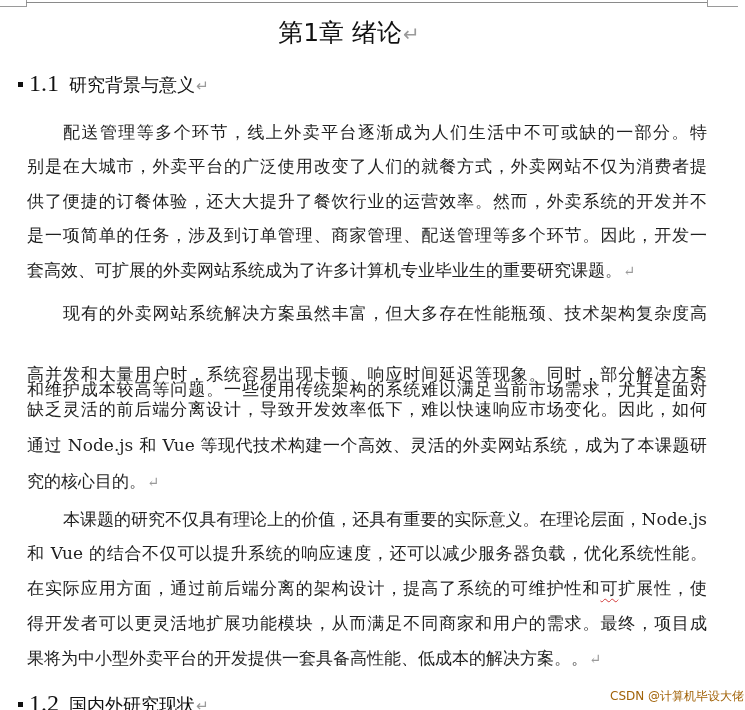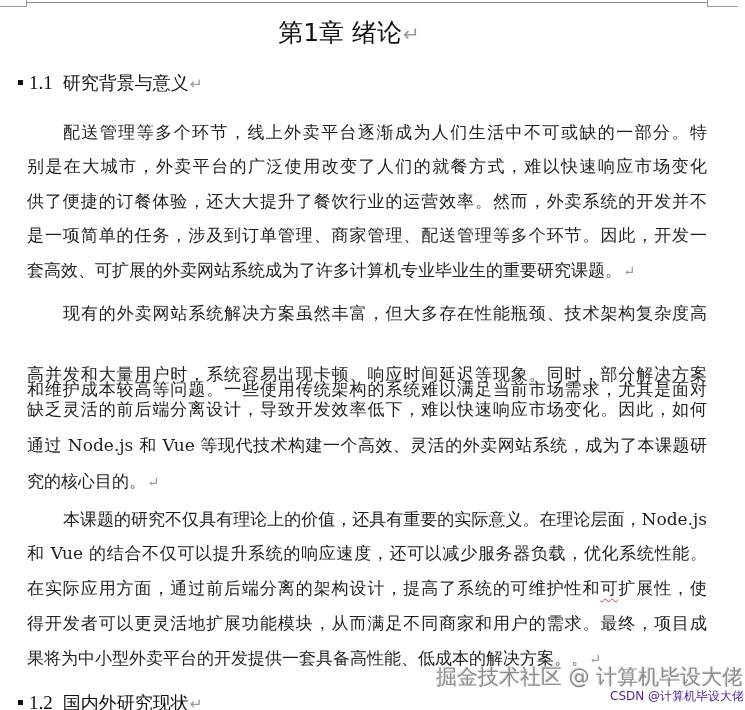--- a/index.html
+++ b/index.html
@@ -72,21 +72,21 @@
       display: inline-block;
       width: 5px; height: 5px;
       background: #111;
       vertical-align: middle;
       margin-right: 6px;
       position: relative;
       top: -2px;
     }
     .section-heading .num {
       font-family: "Liberation Serif", serif;
-      font-size: 19px;
+      font-size: 24px;
       margin-right: 10px;
     }
     .line {
       position: absolute;
       left: 27px;
       width: 680px;
       height: 30px;
       font-family: "DejaVu Serif", "Liberation Serif", serif;
       font-size: 17px;
       line-height: 30px;
@@ -112,21 +112,21 @@
       color: #8c8c8c;
       text-shadow: 1px 1px 0 #ffffff, -1px -1px 0 #d9d9d9;
       white-space: nowrap;
     }
     .watermark-sub {
       position: absolute;
       left: 610px; top: 688px;
       font-family: "DejaVu Sans", "Liberation Sans", sans-serif;
       font-size: 12px;
       line-height: 16px;
-      color: #4c1d95;
+      color: #a16207;
       white-space: nowrap;
     }
   </style>
 </head>
 <body>
 
 <div class="page">
 
   <div class="crop-left"></div>
   <div class="crop-top-line"></div>
@@ -135,21 +135,21 @@
   <div class="chapter-title">
     <span>第1章  绪论</span><span class="para-mark">↵</span>
   </div>
 
   <div class="section-heading" style="top:70px;">
     <span class="bullet"></span><span class="num">1.1</span><span>研究背景与意义</span><span class="para-mark">↵</span>
   </div>
 
   <div>
     <div class="line first" style="top:117px;">配送管理等多个环节，线上外卖平台逐渐成为人们生活中不可或缺的一部分。特</div>
-    <div class="line" style="top:151px;">别是在大城市，外卖平台的广泛使用改变了人们的就餐方式，难以快速响应市场变化</div>
+    <div class="line" style="top:151px;">别是在大城市，外卖平台的广泛使用改变了人们的就餐方式，外卖网站不仅为消费者提</div>
     <div class="line" style="top:186px;">供了便捷的订餐体验，还大大提升了餐饮行业的运营效率。然而，外卖系统的开发并不</div>
     <div class="line" style="top:220px;">是一项简单的任务，涉及到订单管理、商家管理、配送管理等多个环节。因此，开发一</div>
     <div class="line last" style="top:255px;"><span>套高效、可扩展的外卖网站系统成为了许多计算机专业毕业生的重要研究课题。</span><span class="para-mark">↵</span></div>
   </div>
 
   <div>
     <div class="line first" style="top:289px;margin-top:9px;">现有的外卖网站系统解决方案虽然丰富，但大多存在性能瓶颈、技术架构复杂度高</div>
     <div class="line" style="top:342px;margin-top:32px;">和维护成本较高等问题。一些使用传统架构的系统难以满足当前市场需求，尤其是面对</div>
     <div class="line" style="top:359px;">高并发和大量用户时，系统容易出现卡顿、响应时间延迟等现象。同时，部分解决方案</div>
     <div class="line" style="top:394px;">缺乏灵活的前后端分离设计，导致开发效率低下，难以快速响应市场变化。因此，如何</div>
@@ -162,15 +162,14 @@
     <div class="line" style="top:538px;">和 Vue 的结合不仅可以提升系统的响应速度，还可以减少服务器负载，优化系统性能。</div>
     <div class="line" style="top:573px;"><span>在实际应用方面，通过前后端分离的架构设计，提高了系统的可维护性和</span><span class="squiggle">可</span><span>扩展性，使</span></div>
     <div class="line" style="top:608px;">得开发者可以更灵活地扩展功能模块，从而满足不同商家和用户的需求。最终，项目成</div>
     <div class="line last" style="top:643px;"><span>果将为中小型外卖平台的开发提供一套具备高性能、低成本的解决方案。。</span><span class="para-mark">↵</span></div>
   </div>
 
   <div class="section-heading" style="top:690px;">
     <span class="bullet"></span><span class="num">1.2</span><span>国内外研究现状</span><span class="para-mark">↵</span>
   </div>
 
-  <div class="watermark-main">掘金技术社区 @ 计算机毕设大佬</div>
   <div class="watermark-sub">CSDN @计算机毕设大佬</div>
 </div>
 
 </body></html>

